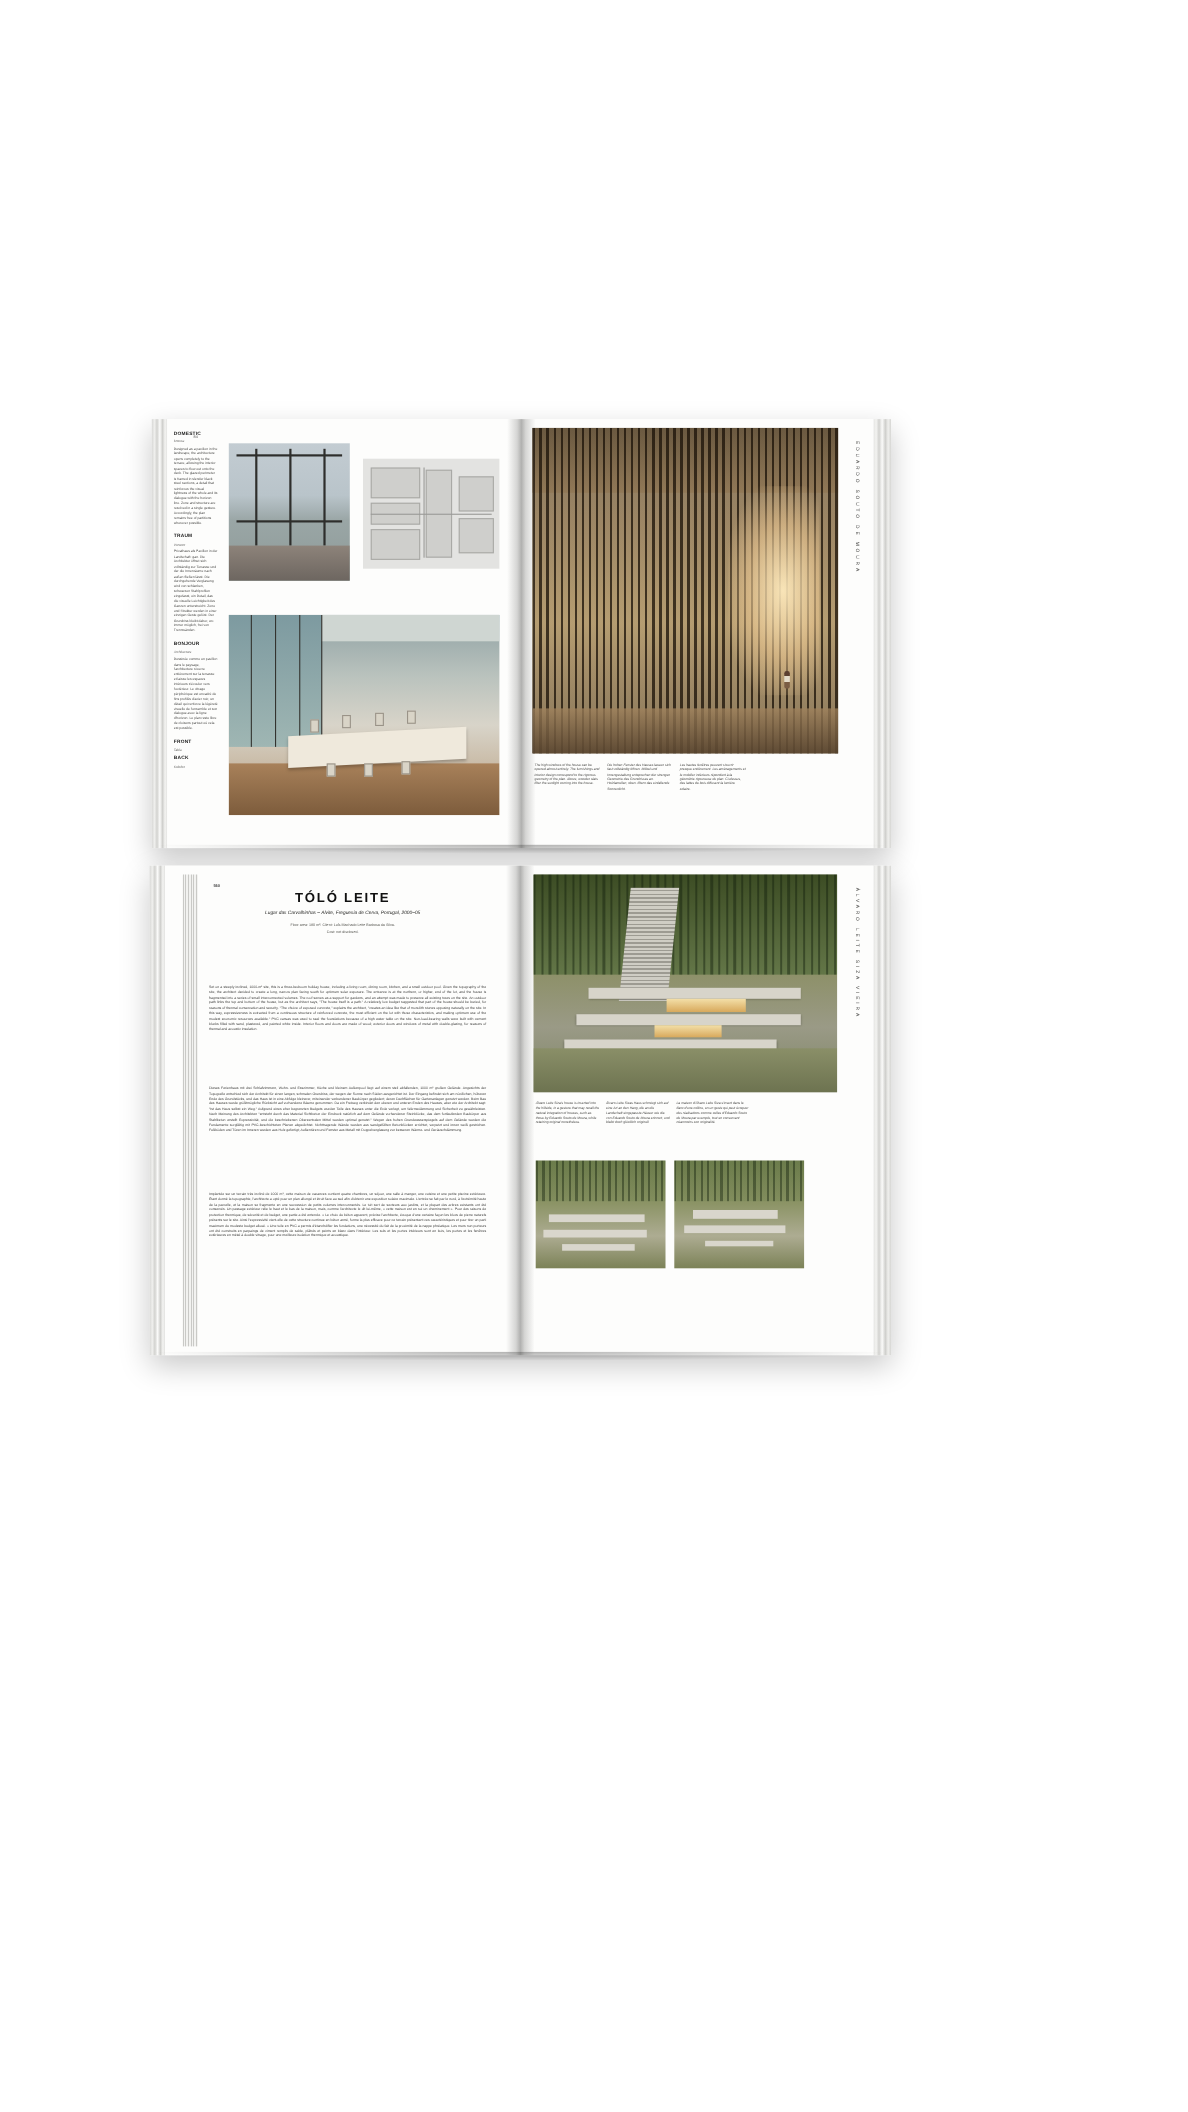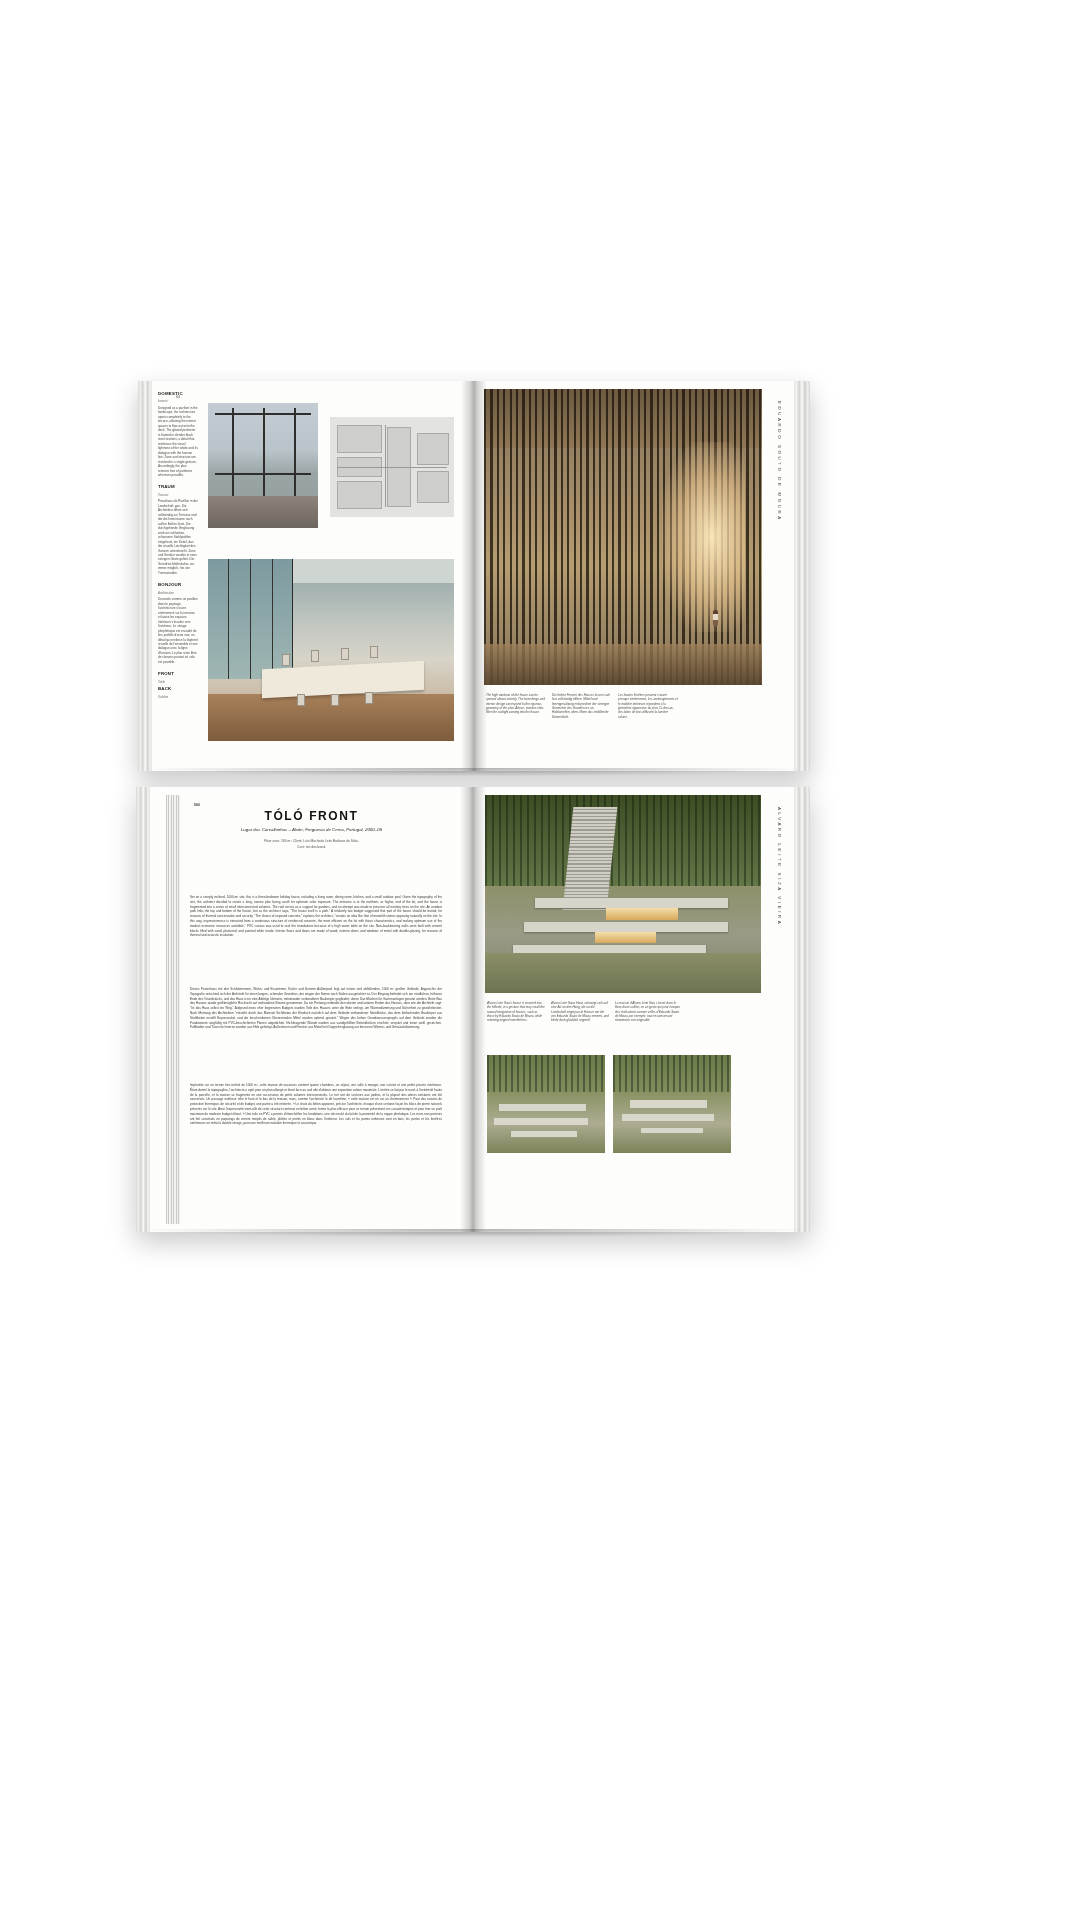--- a/index.html
+++ b/index.html
@@ -394,21 +394,21 @@
     <div class="page-shadow-bottom"></div>
   </div>
 
   <div class="book book2">
     <div class="paper-edge-left"></div>
     <div class="paper-edge-right"></div>
 
     <div class="leaf leaf-left">
       <div class="s2-folio" style="left:44px; top:16px;">560</div>
 
-      <div class="s2-title" style="top:22px;">TÓLÓ FRONT</div>
+      <div class="s2-title" style="top:22px;">TÓLÓ LEITE</div>
       <div class="s2-sub" style="top:40px;">Lugar das Carvalhinhas – Alvite, Freguesia de Cerva, Portugal, 2000–05</div>
       <div class="s2-meta" style="top:52px;">Floor area: 180 m². Client: Luís Machado Leite Barbosa da Silva.</div>
       <div class="s2-meta" style="top:58px;">Cost: not disclosed.</div>
 
       <div class="s2-body" style="left:40px; top:108px; width:252px;">Set on a steeply inclined, 1000-m² site, this is a three-bedroom holiday house, including a living room, dining room, kitchen, and a small outdoor pool. Given the topography of the site, the architect decided to create a long, narrow plan facing south for optimum solar exposure. The entrance is at the northern, or higher, end of the lot, and the house is fragmented into a series of small interconnected volumes. The roof serves as a support for gardens, and an attempt was made to preserve all existing trees on the site. An outdoor path links the top and bottom of the house, but as the architect says, "The house itself is a path." A relatively low budget suggested that part of the house should be buried, for reasons of thermal conservation and security. "The choice of exposed concrete," explains the architect, "creates an idea like that of monolith stones opposing naturally on the site. In this way, expressiveness is extracted from a continuous structure of reinforced concrete, the most efficient on the lot with those characteristics, and making optimum use of the modest economic resources available." PVC canvas was used to seal the foundations because of a high water table on the site. Non-load-bearing walls were built with cement blocks filled with sand, plastered, and painted white inside. Interior floors and doors are made of wood; exterior doors and windows of metal with double-glazing, for reasons of thermal and acoustic insulation.</div>
       <div class="s2-body" style="left:40px; top:200px; width:252px;">Dieses Ferienhaus mit drei Schlafzimmern, Wohn- und Esszimmer, Küche und kleinem Außenpool liegt auf einem steil abfallenden, 1000 m² großen Gelände. Angesichts der Topografie entschied sich der Architekt für einen langen, schmalen Grundriss, der wegen der Sonne nach Süden ausgerichtet ist. Der Eingang befindet sich am nördlichen, höheren Ende des Grundstücks, und das Haus ist in eine Abfolge kleinerer, miteinander verbundener Baukörper gegliedert; deren Dachflächen für Gartenanlagen genutzt werden. Beim Bau des Hauses wurde größtmögliche Rücksicht auf vorhandene Bäume genommen. Da ein Freiweg verbindet den oberen und unteren Enden des Hauses, aber wie der Architekt sagt: "Ist das Haus selbst ein Weg." Aufgrund eines eher begrenzten Budgets wurden Teile des Hauses unter die Erde verlegt, um Wärmedämmung und Sicherheit zu gewährleisten. Nach Meinung des Architekten "entsteht durch das Material Sichtbeton der Eindruck natürlich auf dem Gelände vorhandener Steinblöcke, das dem fortlaufenden Baukörper aus Stahlbeton erstellt Expressivität, und die beschriebenen Oberzentralen Mittel wurden optimal genutzt." Wegen des hohen Grundwasserspiegels auf dem Gelände wurden die Fundamente sorgfältig mit PVC-beschichteten Planen abgedichtet. Nichttragende Wände wurden aus sandgefüllten Betonblöcken errichtet, verputzt und innen weiß gestrichen. Fußböden und Türen im Inneren wurden aus Holz gefertigt; Außentüren und Fenster aus Metall mit Doppelverglasung zur besseren Wärme- und Geräuschdämmung.</div>
       <div class="s2-body" style="left:40px; top:296px; width:252px;">Implantée sur un terrain très incliné de 1000 m², cette maison de vacances contient quatre chambres, un séjour, une salle à manger, une cuisine et une petite piscine extérieure. Étant donné la topographie, l'architecte a opté pour un plan allongé et étroit face au sud afin d'obtenir une exposition solaire maximale. L'entrée se fait par le nord, à l'extrémité haute de la parcelle, et la maison se fragmente en une succession de petits volumes interconnectés. Le toit sert de secteurs aux jardins, et la plupart des arbres existants ont été conservés. Un passage extérieur relie le haut et le bas de la maison, mais, comme l'architecte le dit lui-même, « cette maison est en soi un cheminement ». Pour des raisons de protection thermique, de sécurité et de budget, une partie a été enterrée. « Le choix du béton apparent, précise l'architecte, évoque d'une certaine façon les blocs de pierre naturels présents sur le site. Ainsi l'expressivité vient-elle de cette structure continue en béton armé, forme la plus efficace pour ce terrain présentant ces caractéristiques et pour tirer un parti maximum du modeste budget alloué. » Une toile en PVC a permis d'étanchéifier les fondations, une nécessité du fait de la proximité de la nappe phréatique. Les murs non porteurs ont été construits en parpaings de ciment remplis de sable, plâtrés et peints en blanc dans l'intérieur. Les sols et les portes intérieurs sont en bois, les portes et les fenêtres extérieures en métal à double vitrage, pour une meilleure isolation thermique et acoustique.</div>
 
       <div class="edge-lines" style="left:16px; top:8px; width:14px; bottom:8px;"></div>
     </div>

